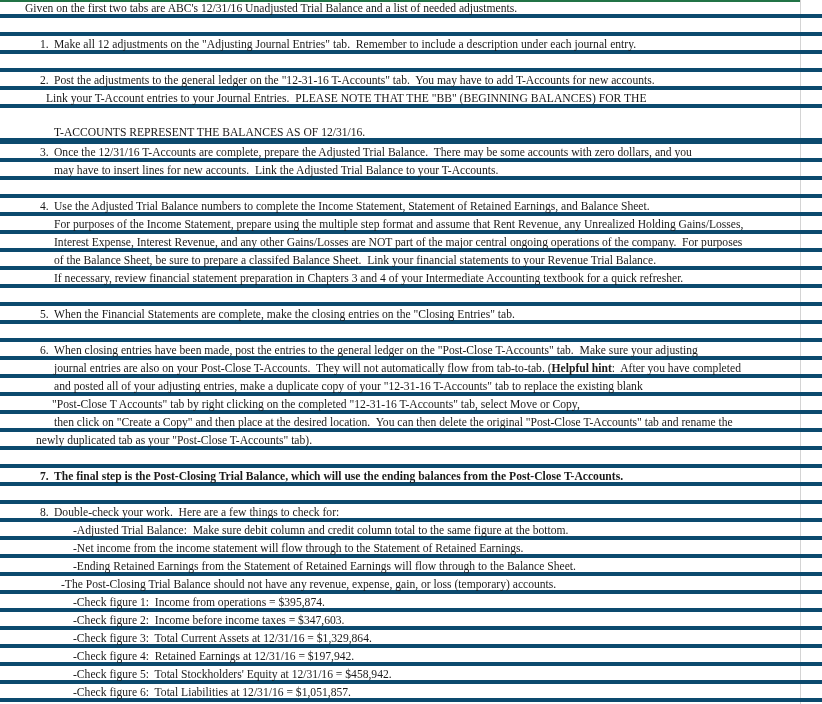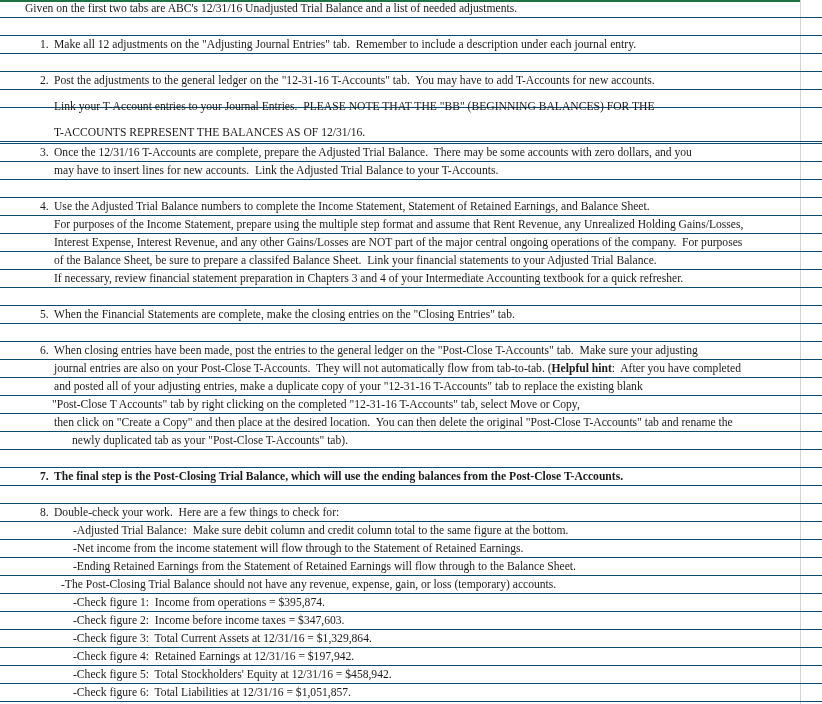--- a/index.html
+++ b/index.html
@@ -36,21 +36,21 @@
       width: 800px;
       height: 2px;
       background: #217346;
       z-index: 3;
     }
     .row {
       position: absolute;
       left: 0;
       width: 822px;
       height: 18px;
-      border-bottom: 1px solid #0c4a6e;
+      border-bottom: 4px solid #0c4a6e;
       box-sizing: border-box;
       white-space: nowrap;
       overflow: visible;
     }
     .cell-text {
       position: absolute;
       top: 2px;
       line-height: 14px;
       white-space: nowrap;
       z-index: 2;
@@ -71,21 +71,21 @@
       </div>
       <div class="row" style="top: 18px;"></div>
       <div class="row" style="top: 36px;">
         <div class="cell-text" style="left: 40px;"><span class="num">1.</span><span style="white-space: pre;">Make all 12 adjustments on the "Adjusting Journal Entries" tab.  Remember to include a description under each journal entry.</span></div>
       </div>
       <div class="row" style="top: 54px;"></div>
       <div class="row" style="top: 72px;">
         <div class="cell-text" style="left: 40px;"><span class="num">2.</span><span style="white-space: pre;">Post the adjustments to the general ledger on the "12-31-16 T-Accounts" tab.  You may have to add T-Accounts for new accounts.</span></div>
       </div>
       <div class="row" style="top: 90px;">
-        <div class="cell-text" style="left: 54px; margin-top: 8px;"><span style="white-space: pre;">Link your T-Account entries to your Journal Entries.  PLEASE NOTE THAT THE "BB" (BEGINNING BALANCES) FOR THE</span></div>
+        <div class="cell-text" style="left: 46px;"><span style="white-space: pre;">Link your T-Account entries to your Journal Entries.  PLEASE NOTE THAT THE "BB" (BEGINNING BALANCES) FOR THE</span></div>
       </div>
       <div class="row" style="top: 124px;">
         <div class="cell-text" style="left: 54px;"><span style="white-space: pre;">T-ACCOUNTS REPRESENT THE BALANCES AS OF 12/31/16.</span></div>
       </div>
       <div class="row" style="top: 126px;"></div>
       <div class="row" style="top: 144px;">
         <div class="cell-text" style="left: 40px;"><span class="num">3.</span><span style="white-space: pre;">Once the 12/31/16 T-Accounts are complete, prepare the Adjusted Trial Balance.  There may be some accounts with zero dollars, and you</span></div>
       </div>
       <div class="row" style="top: 162px;">
         <div class="cell-text" style="left: 54px;"><span style="white-space: pre;">may have to insert lines for new accounts.  Link the Adjusted Trial Balance to your T-Accounts.</span></div>
@@ -94,21 +94,21 @@
       <div class="row" style="top: 198px;">
         <div class="cell-text" style="left: 40px;"><span class="num">4.</span><span style="white-space: pre;">Use the Adjusted Trial Balance numbers to complete the Income Statement, Statement of Retained Earnings, and Balance Sheet.</span></div>
       </div>
       <div class="row" style="top: 216px;">
         <div class="cell-text" style="left: 54px;"><span style="white-space: pre;">For purposes of the Income Statement, prepare using the multiple step format and assume that Rent Revenue, any Unrealized Holding Gains/Losses,</span></div>
       </div>
       <div class="row" style="top: 234px;">
         <div class="cell-text" style="left: 54px;"><span style="white-space: pre;">Interest Expense, Interest Revenue, and any other Gains/Losses are NOT part of the major central ongoing operations of the company.  For purposes</span></div>
       </div>
       <div class="row" style="top: 252px;">
-        <div class="cell-text" style="left: 54px;"><span style="white-space: pre;">of the Balance Sheet, be sure to prepare a classifed Balance Sheet.  Link your financial statements to your Adjusted Trial Balance.</span></div>
+        <div class="cell-text" style="left: 54px;"><span style="white-space: pre;">of the Balance Sheet, be sure to prepare a classifed Balance Sheet.  Link your financial statements to your Revenue Trial Balance.</span></div>
       </div>
       <div class="row" style="top: 270px;">
         <div class="cell-text" style="left: 54px;"><span style="white-space: pre;">If necessary, review financial statement preparation in Chapters 3 and 4 of your Intermediate Accounting textbook for a quick refresher.</span></div>
       </div>
       <div class="row" style="top: 288px;"></div>
       <div class="row" style="top: 306px;">
         <div class="cell-text" style="left: 40px;"><span class="num">5.</span><span style="white-space: pre;">When the Financial Statements are complete, make the closing entries on the "Closing Entries" tab.</span></div>
       </div>
       <div class="row" style="top: 324px;"></div>
       <div class="row" style="top: 342px;">
@@ -120,21 +120,21 @@
       <div class="row" style="top: 378px;">
         <div class="cell-text" style="left: 54px;"><span style="white-space: pre; text-align: center;">and posted all of your adjusting entries, make a duplicate copy of your "12-31-16 T-Accounts" tab to replace the existing blank</span></div>
       </div>
       <div class="row" style="top: 396px;">
         <div class="cell-text" style="left: 52px;"><span style="white-space: pre;">"Post-Close T Accounts" tab by right clicking on the completed "12-31-16 T-Accounts" tab, select Move or Copy,</span></div>
       </div>
       <div class="row" style="top: 414px;">
         <div class="cell-text" style="left: 54px;"><span style="white-space: pre;">then click on "Create a Copy" and then place at the desired location.  You can then delete the original "Post-Close T-Accounts" tab and rename the</span></div>
       </div>
       <div class="row" style="top: 432px;">
-        <div class="cell-text" style="left: 72px;"><span style="white-space: pre;">newly duplicated tab as your "Post-Close T-Accounts" tab).</span></div>
+        <div class="cell-text" style="left: 36px;"><span style="white-space: pre;">newly duplicated tab as your "Post-Close T-Accounts" tab).</span></div>
       </div>
       <div class="row" style="top: 450px;"></div>
       <div class="row" style="top: 468px;">
         <div class="cell-text" style="left: 40px; font-weight: bold;"><span class="num">7.</span><span style="white-space: pre;">The final step is the Post-Closing Trial Balance, which will use the ending balances from the Post-Close T-Accounts.</span></div>
       </div>
       <div class="row" style="top: 486px;"></div>
       <div class="row" style="top: 504px;">
         <div class="cell-text" style="left: 40px;"><span class="num">8.</span><span style="white-space: pre;">Double-check your work.  Here are a few things to check for:</span></div>
       </div>
       <div class="row" style="top: 522px;">

